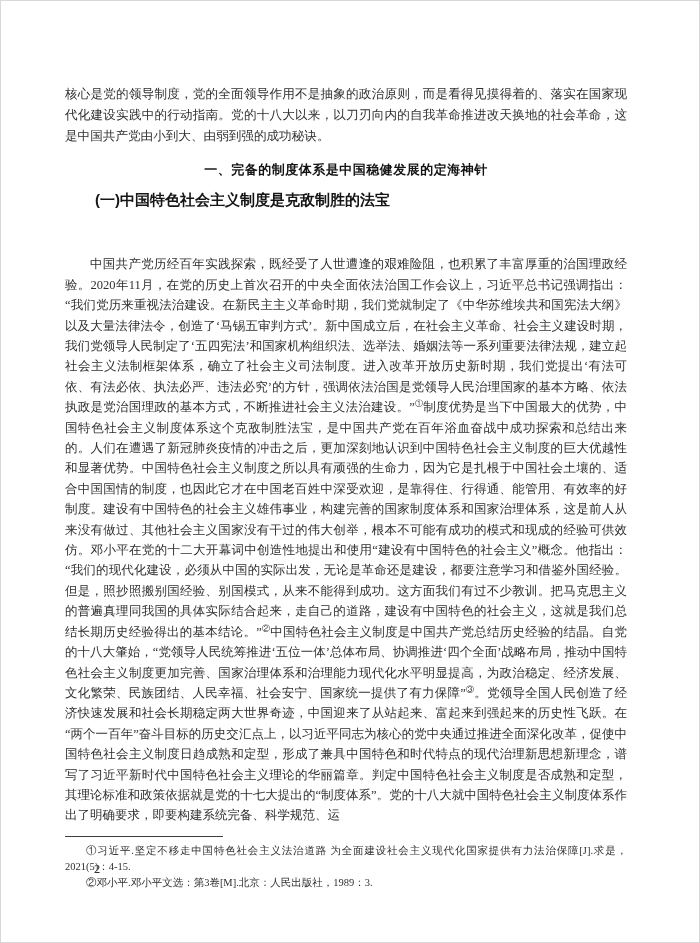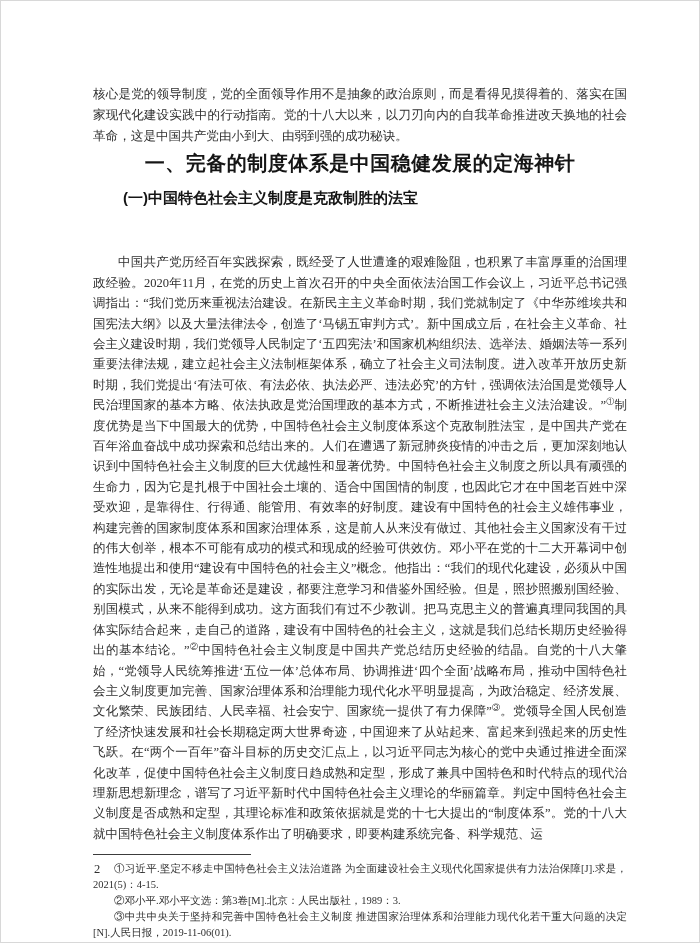--- a/index.html
+++ b/index.html
@@ -15,36 +15,36 @@
     width: 700px;
     height: 943px;
     margin: 0 auto;
     background: var(--bg, #ffffff);
     border: 1px solid #d8d8d8;
     overflow: hidden;
     font-family: "Liberation Serif", serif;
     color: var(--text, #2f2f2f);
   }
   .content {
-    padding: 83px 72px 0 92px; 
+    padding: 83px 72px 0 64px; 
   }
   .intro {
     font-size: 12.6px;
     line-height: 20.8px;
     text-align: justify;
     text-justify: inter-ideograph;
     text-indent: 0;
   }
   .sec-heading {
     font-family: Liberation Serif, serif;
     font-weight: bold;
     color: var(--heading, #151515);
-    font-size: 20px;
+    font-size: 13px;
     text-align: center;
-    margin-top: 4px;
+    margin-top: 15px;
     margin-bottom: 12px;
     letter-spacing: 0.5px;
   }
   .subsec-heading {
     font-family: "Liberation Sans", sans-serif;
     font-weight: bold;
     color: var(--heading, #151515);
     font-size: 15px;
     text-indent: 2em;
     margin-bottom: 9px;
@@ -99,18 +99,17 @@
 
     <p class="body-text">中国共产党历经百年实践探索，既经受了人世遭逢的艰难险阻，也积累了丰富厚重的治国理政经验。2020年11月，在党的历史上首次召开的中央全面依法治国工作会议上，习近平总书记强调指出：“我们党历来重视法治建设。在新民主主义革命时期，我们党就制定了《中华苏维埃共和国宪法大纲》以及大量法律法令，创造了‘马锡五审判方式’。新中国成立后，在社会主义革命、社会主义建设时期，我们党领导人民制定了‘五四宪法’和国家机构组织法、选举法、婚姻法等一系列重要法律法规，建立起社会主义法制框架体系，确立了社会主义司法制度。进入改革开放历史新时期，我们党提出‘有法可依、有法必依、执法必严、违法必究’的方针，强调依法治国是党领导人民治理国家的基本方略、依法执政是党治国理政的基本方式，不断推进社会主义法治建设。”<sup>①</sup>制度优势是当下中国最大的优势，中国特色社会主义制度体系这个克敌制胜法宝，是中国共产党在百年浴血奋战中成功探索和总结出来的。人们在遭遇了新冠肺炎疫情的冲击之后，更加深刻地认识到中国特色社会主义制度的巨大优越性和显著优势。中国特色社会主义制度之所以具有顽强的生命力，因为它是扎根于中国社会土壤的、适合中国国情的制度，也因此它才在中国老百姓中深受欢迎，是靠得住、行得通、能管用、有效率的好制度。建设有中国特色的社会主义雄伟事业，构建完善的国家制度体系和国家治理体系，这是前人从来没有做过、其他社会主义国家没有干过的伟大创举，根本不可能有成功的模式和现成的经验可供效仿。邓小平在党的十二大开幕词中创造性地提出和使用“建设有中国特色的社会主义”概念。他指出：“我们的现代化建设，必须从中国的实际出发，无论是革命还是建设，都要注意学习和借鉴外国经验。但是，照抄照搬别国经验、别国模式，从来不能得到成功。这方面我们有过不少教训。把马克思主义的普遍真理同我国的具体实际结合起来，走自己的道路，建设有中国特色的社会主义，这就是我们总结长期历史经验得出的基本结论。”<sup>②</sup>中国特色社会主义制度是中国共产党总结历史经验的结晶。自党的十八大肇始，“党领导人民统筹推进‘五位一体’总体布局、协调推进‘四个全面’战略布局，推动中国特色社会主义制度更加完善、国家治理体系和治理能力现代化水平明显提高，为政治稳定、经济发展、文化繁荣、民族团结、人民幸福、社会安宁、国家统一提供了有力保障”<sup>③</sup>。党领导全国人民创造了经济快速发展和社会长期稳定两大世界奇迹，中国迎来了从站起来、富起来到强起来的历史性飞跃。在“两个一百年”奋斗目标的历史交汇点上，以习近平同志为核心的党中央通过推进全面深化改革，促使中国特色社会主义制度日趋成熟和定型，形成了兼具中国特色和时代特点的现代治理新思想新理念，谱写了习近平新时代中国特色社会主义理论的华丽篇章。判定中国特色社会主义制度是否成熟和定型，其理论标准和政策依据就是党的十七大提出的“制度体系”。党的十八大就中国特色社会主义制度体系作出了明确要求，即要构建系统完备、科学规范、运</p>
 
     <div class="footnotes">
       <div class="fn-rule"></div>
 
       <p class="fn"><span>①</span><span>习近平.坚定不移走中国特色社会主义法治道路 为全面建设社会主义现代化国家提供有力法治保障[J].求是，2021(5)：4-15.</span></p>
 
       <p class="fn"><span>②</span><span>邓小平.邓小平文选：第3卷[M].北京：人民出版社，1989：3.</span></p>
 
-      <p class="fn"><span>③</span><span>中共中央关于坚持和完善中国特色社会主义制度 推进国家治理体系和治理能力现代化若干重大问题的决定[N].人民日报，2019-11-06(01).</span></p>
     </div>
   </div>
 
   <div class="page-number">2</div>
 </div>
 
 </body></html>

